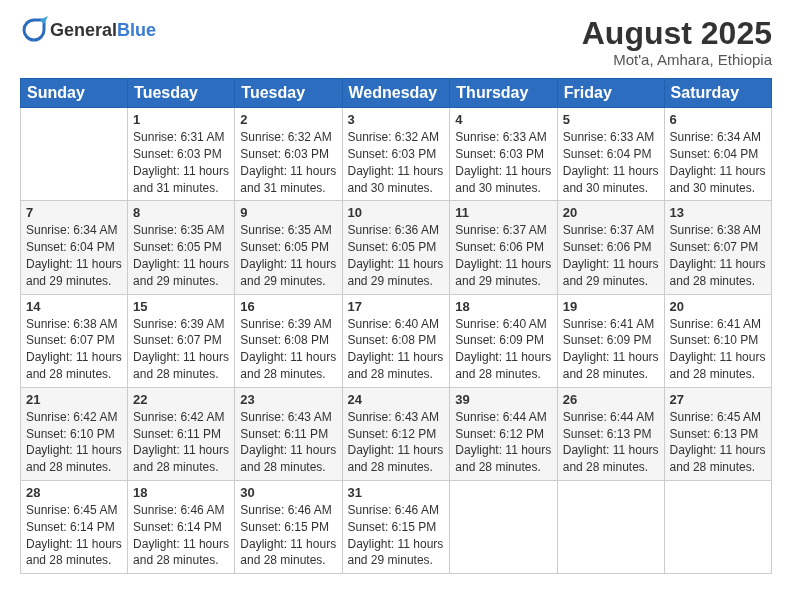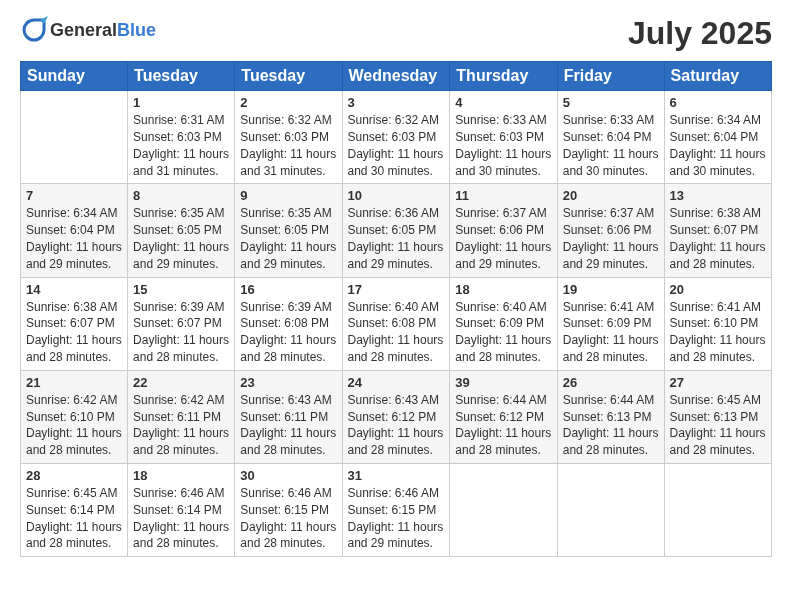--- a/index.html
+++ b/index.html
@@ -99,21 +99,22 @@
       <svg class="logo-icon" viewBox="0 0 28 28" xmlns="http://www.w3.org/2000/svg">
         <path d="M14 4 C8 4 4 9 4 14 C4 19 8 24 14 24 C20 24 24 19 24 14" fill="none" stroke="#2c6dbf" stroke-width="3"></path>
         <path d="M14 4 L24 4 L24 14" fill="none" stroke="#2c6dbf" stroke-width="3"></path>
         <path d="M20 4 L28 0 L24 8 Z" fill="#3a9fd5"></path>
       </svg>
       <div>
         <span style="font-size:18px;font-weight:bold;color:#333;">General</span><span style="font-size:18px;font-weight:bold;color:#3a7bd5;">Blue</span>
       </div>
     </div>
     <div class="title-block">
-      <div class="month-title">July 2025</div>
+      <div class="month-title">August 2025</div>
+      <div class="subtitle">Mot'a, Amhara, Ethiopia</div>
     </div>
   </div>
 
   <table class="calendar-table">
     <thead>
       <tr>
         <th>Sunday</th>
         <th>Tuesday</th>
         <th>Tuesday</th>
         <th>Wednesday</th>

